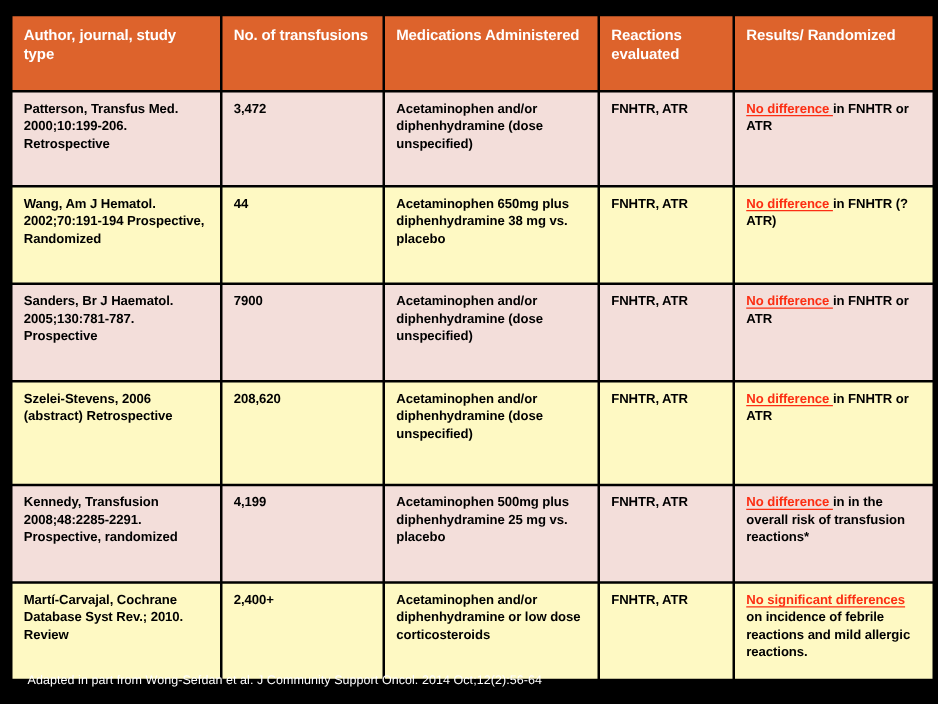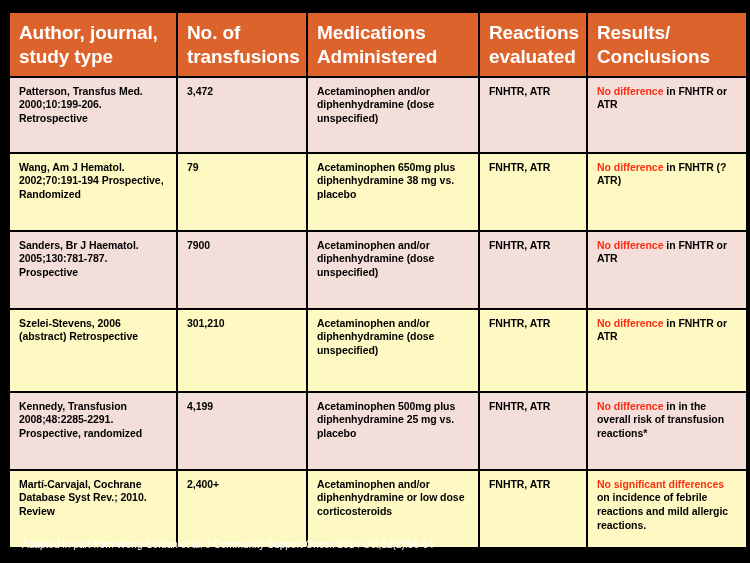--- a/index.html
+++ b/index.html
@@ -39,21 +39,21 @@
   table.evidence th,
   table.evidence td {
     vertical-align: top;
     padding: 7px 8px 7px 9px;
     text-align: left;
   }
 
   table.evidence thead th {
     background: #DD632C;
     color: #FFFFFF;
-    font-size: 19px;
+    font-size: 12px;
     font-weight: bold;
     line-height: 1.25;
     letter-spacing: -0.1px;
     height: 44px;
     padding-top: 8px;
   }
 
   table.evidence tbody td {
     color: #000000;
     font-size: 10.5px;
@@ -74,20 +74,21 @@
 
   .r1 td { height: 60px; }
   .r2 td { height: 62px; }
   .r3 td { height: 62px; margin-top: 17px; }
   .r4 td { height: 67px; }
   .r5 td { height: 62px; }
   .r6 td { height: 62px; }
 
   .hl {
     color: #FC2E13;
+    text-decoration: underline;
     text-decoration-thickness: 1px;
     text-underline-offset: 1.5px;
   }
 
   .footer {
     position: absolute;
     left: 22px;
     top: 539px;
     color: #FFFFFF;
     font-size: 10px;
@@ -109,52 +110,52 @@
           <col class="c3">
           <col class="c4">
           <col class="c5">
       </colgroup>
       <thead>
         <tr>
           <th>Author, journal, study type</th>
           <th>No. of transfusions</th>
           <th>Medications Administered</th>
           <th>Reactions evaluated</th>
-          <th>Results/ Conclusions</th>
+          <th>Results/ Randomized</th>
         </tr>
       </thead>
       <tbody>
 
         <tr class="row-dark r1">
           <td>Patterson, Transfus Med. 2000;10:199-206. Retrospective</td>
           <td>3,472</td>
           <td>Acetaminophen and/or diphenhydramine (dose unspecified)</td>
           <td>FNHTR, ATR</td>
           <td><span class="hl">No difference </span><span>in FNHTR or ATR</span></td>
         </tr>
 
         <tr class="row-light r2">
           <td>Wang, Am J Hematol. 2002;70:191-194 Prospective, Randomized</td>
-          <td>79</td>
+          <td>44</td>
           <td>Acetaminophen 650mg plus diphenhydramine 38 mg vs. placebo</td>
           <td>FNHTR, ATR</td>
           <td><span class="hl">No difference </span><span>in FNHTR (? ATR)</span></td>
         </tr>
 
         <tr class="row-dark r3">
           <td>Sanders, Br J Haematol. 2005;130:781-787. Prospective</td>
           <td>7900</td>
           <td>Acetaminophen and/or diphenhydramine (dose unspecified)</td>
           <td>FNHTR, ATR</td>
           <td><span class="hl">No difference </span><span>in FNHTR or ATR</span></td>
         </tr>
 
         <tr class="row-light r4">
           <td>Szelei-Stevens, 2006 (abstract) Retrospective</td>
-          <td>301,210</td>
+          <td>208,620</td>
           <td>Acetaminophen and/or diphenhydramine (dose unspecified)</td>
           <td>FNHTR, ATR</td>
           <td><span class="hl">No difference </span><span>in FNHTR or ATR</span></td>
         </tr>
 
         <tr class="row-dark r5">
           <td>Kennedy, Transfusion 2008;48:2285-2291. Prospective, randomized</td>
           <td>4,199</td>
           <td>Acetaminophen 500mg plus diphenhydramine 25 mg vs. placebo</td>
           <td>FNHTR, ATR</td>

